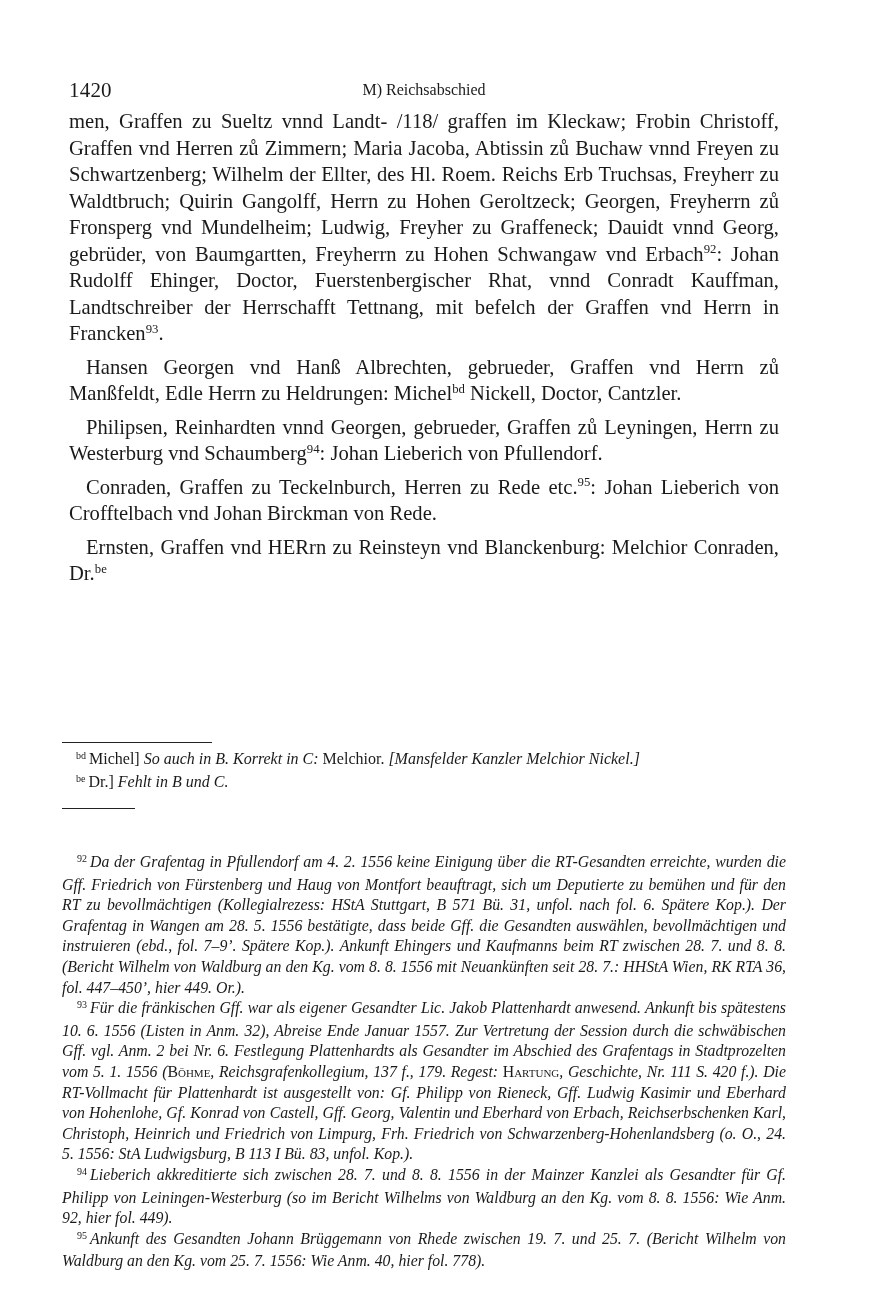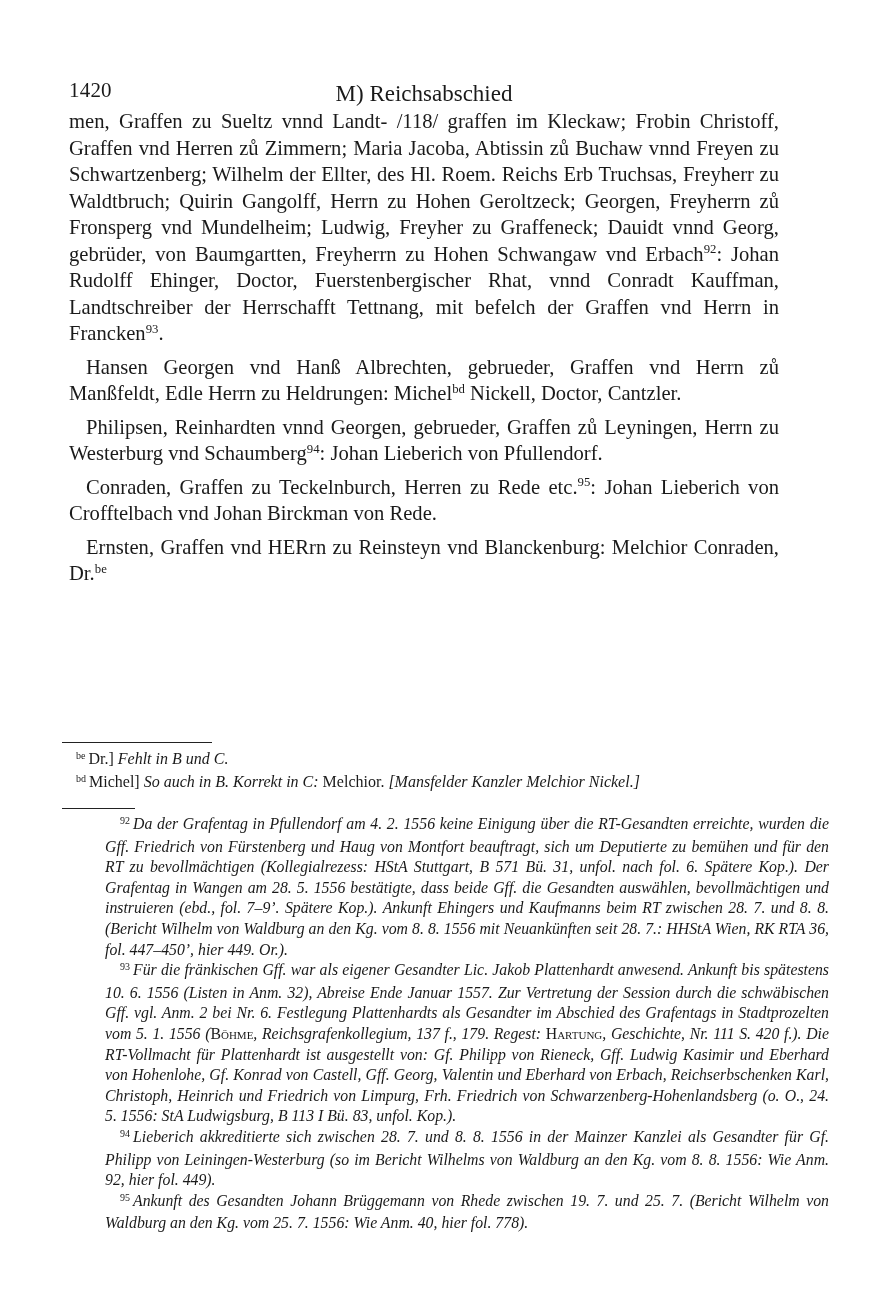--- a/index.html
+++ b/index.html
@@ -1,30 +1,30 @@
 <!DOCTYPE html>
 <html><head>
 <meta charset="utf-8">
 <style>
   html, body { margin: 0; padding: 0; background: #ffffff; }
   body { width: 891px; height: 1300px; position: relative; overflow: hidden;
          font-family: "Liberation Serif", "DejaVu Serif", serif; color: #1a1a1a; }
   .page { position: absolute; left: 62px; top: 0; width: 724px; }
   .running-head { position: absolute; top: 78px; left: 0; width: 724px; height: 28px; }
   .folio { position: absolute; left: 7px; top: 0; font-size: 21px; letter-spacing: 0.2px; }
-  .head-title { position: absolute; left: 0; width: 724px; top: 3px; text-align: center; font-size: 23px; }
+  .head-title { position: absolute; left: 0; width: 724px; top: 3px; text-align: center; font-size: 16px; }
   .main { position: absolute; top: 101px; left: 0; width: 724px; font-size: 20.6px; line-height: 26.5px; }
   .main p { margin: 7px; text-align: justify; text-align-last: left; hyphens: manual; }
   sup { font-size: 0.62em; vertical-align: 0; position: relative; top: -0.55em; line-height: 0; }
   .rule1 { position: absolute; top: 742px; left: 0; width: 150px; height: 0; border-top: 1px solid #222; }
   .rule2 { position: absolute; top: 808px; left: 0; width: 73px; height: 0; border-top: 1px solid #222; }
   .apparatus { position: absolute; top: 748px; left: 0; width: 724px; font-size: 16px; line-height: 21px; }
   .apparatus p { margin: 0; padding-left: 14px; }
   .apparatus .mark { font-size: 10px; position: relative; top: -5px; margin-right: 3px; }
-  .notes { position: absolute; top: 814px; left: 0; width: 724px; font-size: 15.8px; line-height: 20.6px; font-style: italic; margin-left: 43px; }
+  .notes { position: absolute; top: 852px; left: 0; width: 724px; font-size: 15.8px; line-height: 20.6px; font-style: italic; }
   .notes p { margin: 0; text-indent: 15px; text-align: justify; text-align-last: left; }
   .notes .num { font-style: normal; font-size: 10px; position: relative; top: -5px; margin-right: 3px; }
   .sc { font-style: normal; font-variant: small-caps; }
   .roman { font-style: normal; }
   i { font-style: italic; }
   .main .p-first { text-indent: 0; }
   .main .p-new { text-indent: 17px; }
 </style>
 </head>
 <body>
@@ -39,22 +39,22 @@
   <div class="main" id="main-text">
       <p class="p-first"><span>men, Graffen zu Sueltz vnnd Landt- /118/ graffen im Kleckaw; Frobin Christoff, Graffen vnd Herren zů Zimmern; Maria Jacoba, Abtissin zů Buchaw vnnd Freyen zu Schwartzenberg; Wilhelm der Ellter, des Hl. Roem. Reichs Erb Truch­sas, Freyherr zu Waldtbruch; Quirin Gangolff, Herrn zu Hohen Geroltzeck; Georgen, Freyherrn zů Fronsperg vnd Mundelheim; Ludwig, Freyher zu Graf­feneck; Dauidt vnnd Georg, gebrüder, von Baumgartten, Freyherrn zu Hohen Schwangaw vnd Erbach</span><sup>92</sup><span>: Johan Rudolff Ehinger, Doctor, Fuerstenbergischer Rhat, vnnd Conradt Kauffman, Landtschreiber der Herrschafft Tettnang, mit befelch der Graffen vnd Herrn in Francken</span><sup>93</sup><span>.</span></p>
       <p class="p-new"><span>Hansen Georgen vnd Hanß Albrechten, gebrueder, Graffen vnd Herrn zů Manßfeldt, Edle Herrn zu Heldrungen: Michel</span><sup>bd</sup><span> Nickell, Doctor, Cantzler.</span></p>
       <p class="p-new"><span>Philipsen, Reinhardten vnnd Georgen, gebrueder, Graffen zů Leyningen, Herrn zu Westerburg vnd Schaumberg</span><sup>94</sup><span>: Johan Lieberich von Pfullendorf.</span></p>
       <p class="p-new"><span>Conraden, Graffen zu Teckelnburch, Herren zu Rede etc.</span><sup>95</sup><span>: Johan Lieberich von Crofftelbach vnd Johan Birckman von Rede.</span></p>
       <p class="p-new"><span>Ernsten, Graffen vnd HERrn zu Reinsteyn vnd Blanckenburg: Melchior Conraden, Dr.</span><sup>be</sup></p>
     </div>
 
   <div class="rule1"></div>
   <div class="apparatus" id="apparatus">
+      <p><span class="mark">bd</span><span>Michel]</span><i> So auch in B. Korrekt in C:</i><span class="roman"> Melchior. </span><i>[Mansfelder Kanzler Melchior Nickel.]</i></p>
       <p><span class="mark">be</span><span>Dr.]</span><i> Fehlt in B und C.</i><span class="roman"></span><i></i></p>
-      <p><span class="mark">bd</span><span>Michel]</span><i> So auch in B. Korrekt in C:</i><span class="roman"> Melchior. </span><i>[Mansfelder Kanzler Melchior Nickel.]</i></p>
     </div>
 
   <div class="rule2"></div>
   <div class="notes" id="notes">
       <p><span class="num">92</span><span>Da der Grafentag in Pfullendorf am 4. 2. 1556 keine Einigung über die RT-Gesandten erreichte, wurden die Gff. Friedrich von Fürstenberg und Haug von Montfort beauftragt, sich um Deputierte zu bemühen und für den RT zu bevollmächtigen (Kollegialrezess: HStA Stuttgart, B 571 Bü. 31, unfol. nach fol. 6. Spätere Kop.). Der Grafentag in Wangen am 28. 5. 1556 bestätigte, dass beide Gff. die Gesandten auswählen, bevollmächtigen und instruieren (ebd., fol. 7–9’. Spätere Kop.). Ankunft Ehingers und Kaufmanns beim RT zwischen 28. 7. und 8. 8. (Bericht Wilhelm von Waldburg an den Kg. vom 8. 8. 1556 mit Neuankünften seit 28. 7.: HHStA Wien, RK RTA 36, fol. 447–450’, hier 449. Or.).</span></p>
       <p><span class="num">93</span><span>Für die fränkischen Gff. war als eigener Gesandter Lic. Jakob Plattenhardt anwesend. Ankunft bis spätestens 10. 6. 1556 (Listen in Anm. 32), Abreise Ende Januar 1557. Zur Vertretung der Session durch die schwäbischen Gff. vgl. Anm. 2 bei Nr. 6. Festlegung Plattenhardts als Gesandter im Abschied des Grafentags in Stadtprozelten vom 5. 1. 1556 (</span><span class="sc">Böhme</span><span>, Reichsgrafenkollegium, 137 f., 179. Regest: </span><span class="sc">Hartung</span><span>, Geschichte, Nr. 111 S. 420 f.). Die RT-Vollmacht für Plattenhardt ist ausgestellt von: Gf. Philipp von Rieneck, Gff. Ludwig Kasimir und Eberhard von Hohenlohe, Gf. Konrad von Castell, Gff. Georg, Valentin und Eberhard von Erbach, Reichserbschenken Karl, Christoph, Heinrich und Friedrich von Limpurg, Frh. Friedrich von Schwarzenberg-Hohenlandsberg (o. O., 24. 5. 1556: StA Ludwigsburg, B 113 I Bü. 83, unfol. Kop.).</span></p>
       <p><span class="num">94</span><span>Lieberich akkreditierte sich zwischen 28. 7. und 8. 8. 1556 in der Mainzer Kanzlei als Gesandter für Gf. Philipp von Leiningen-Westerburg (so im Bericht Wilhelms von Waldburg an den Kg. vom 8. 8. 1556: Wie Anm. 92, hier fol. 449).</span></p>
       <p><span class="num">95</span><span>Ankunft des Gesandten Johann Brüggemann von Rhede zwischen 19. 7. und 25. 7. (Bericht Wilhelm von Waldburg an den Kg. vom 25. 7. 1556: Wie Anm. 40, hier fol. 778).</span></p>
     </div>
 

